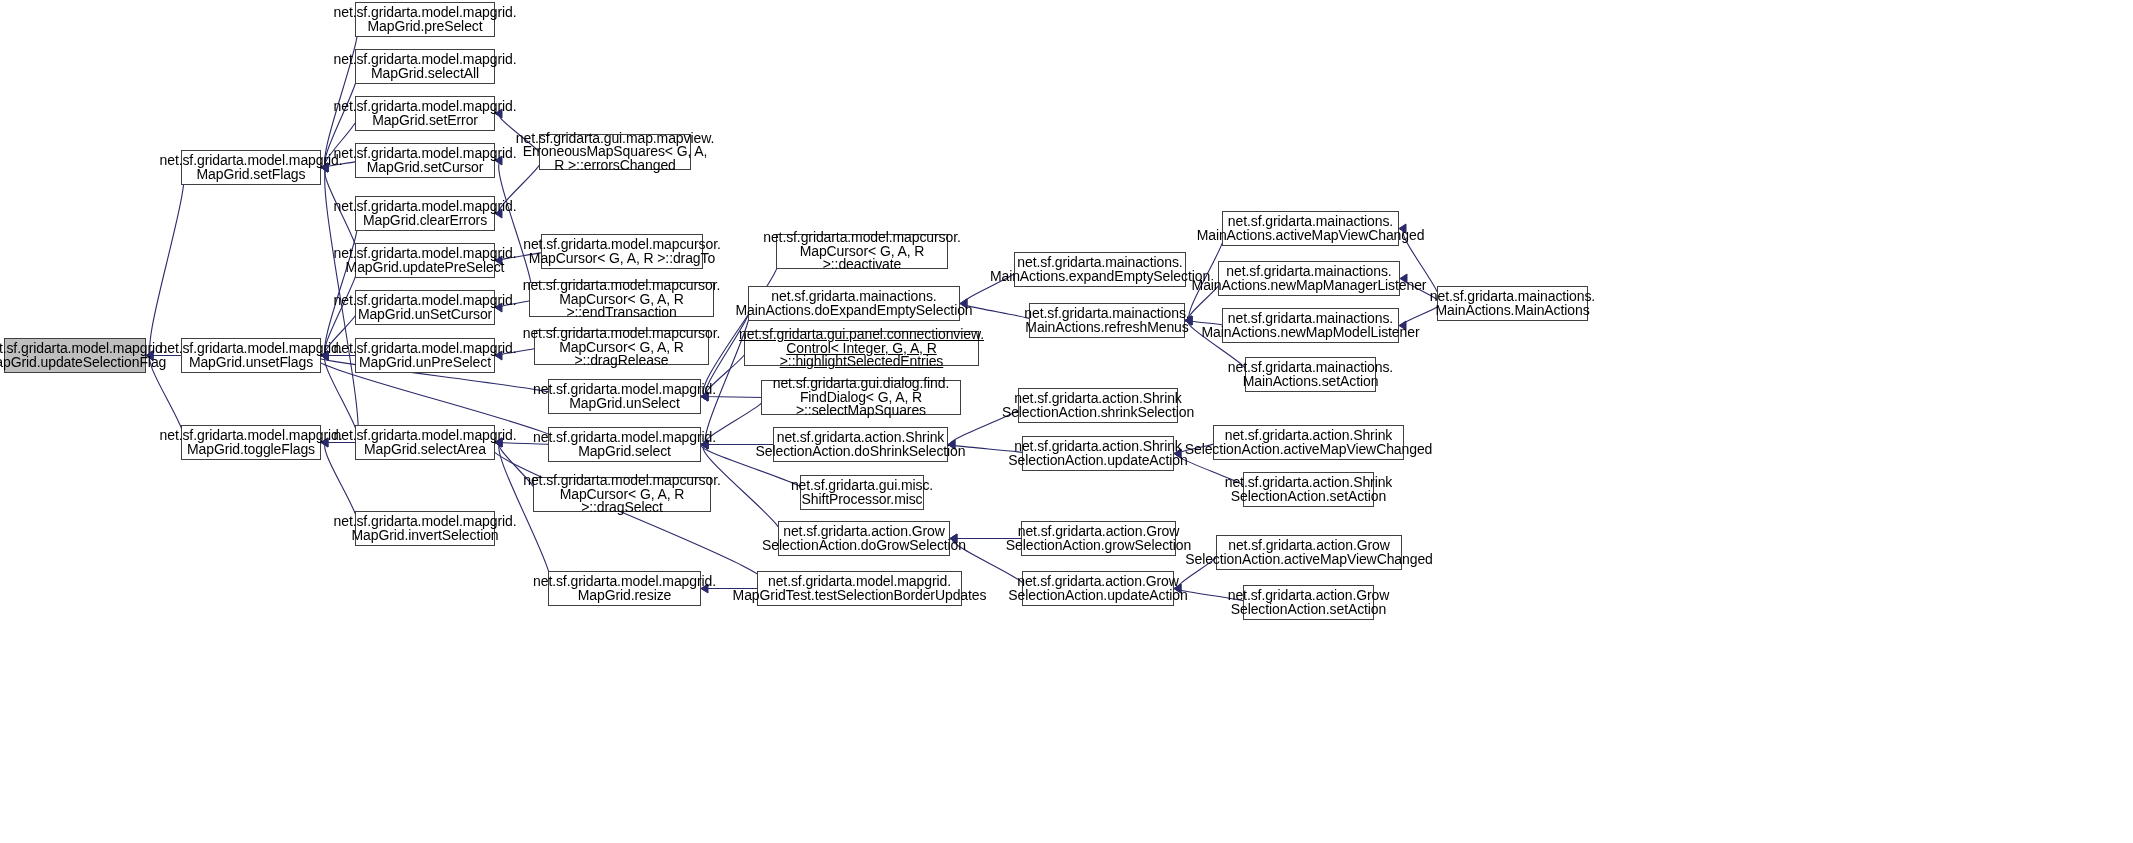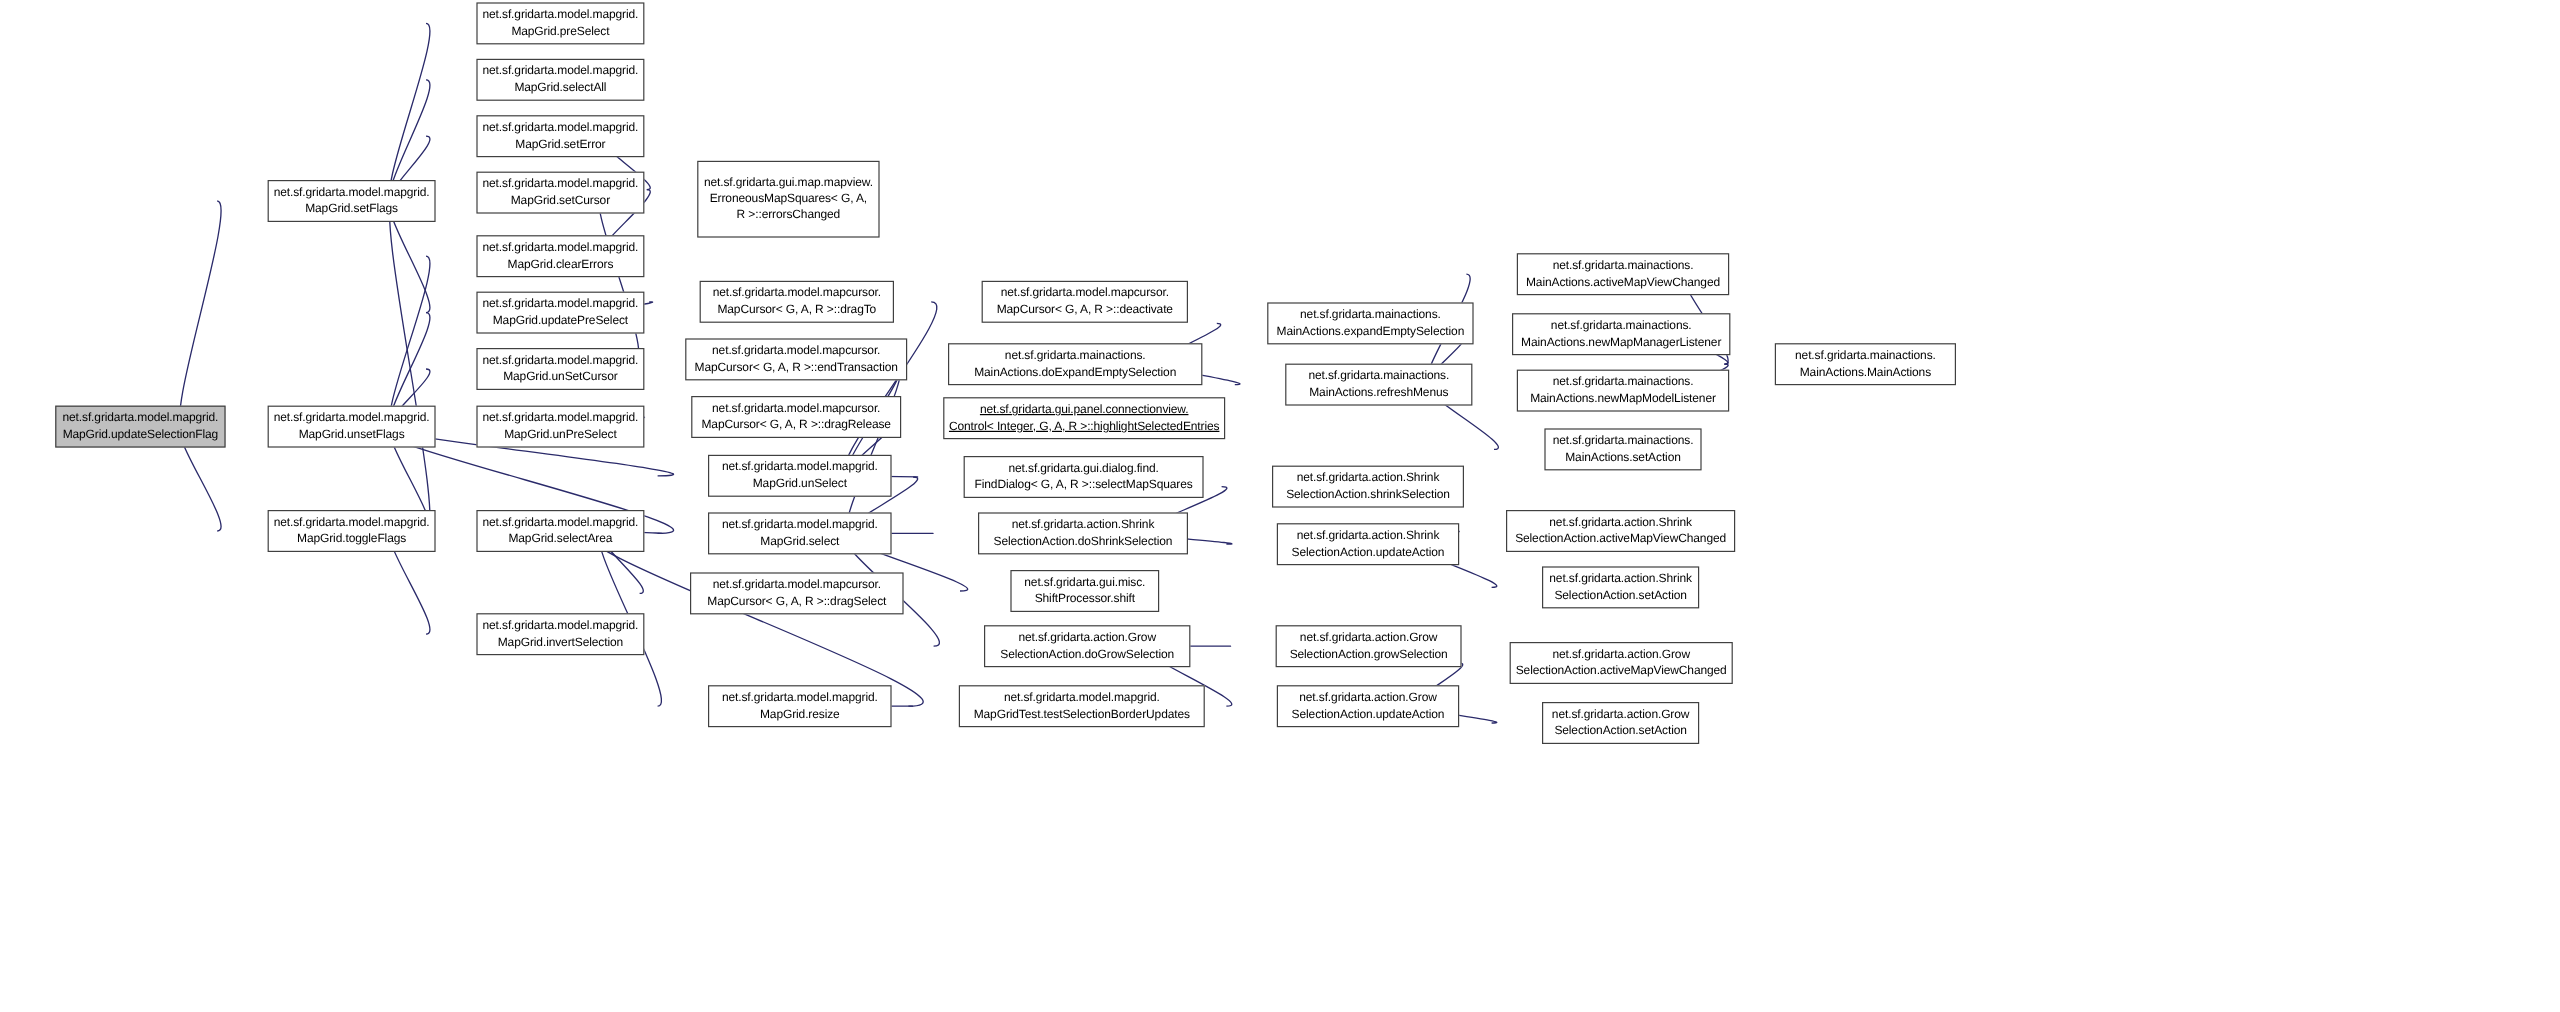--- a/index.html
+++ b/index.html
@@ -15,27 +15,26 @@
   .node{
     position:absolute;
     box-sizing:border-box;
     border:1px solid #404040;
     background:#ffffff;
     color:#000000;
     display:flex;
     align-items:center;
     justify-content:center;
     text-align:center;
-    font-size:10px;
+    font-size:14px;
     line-height:13.5px;
     letter-spacing:-0.1px;
     padding:1px 3px;
     white-space:pre-line;
     z-index:2;
-    margin-left:42px;
   }
   .node.highlight{
     background:#bfbfbf;
     border-color:#404040;
   }
   #edges{
     position:absolute;
     left:0;top:0;
     width:2133px;
     height:843px;
@@ -191,21 +190,21 @@
       <div class="node" style="left: 355px; top: 243px; width: 140px; height: 35px;">net.sf.gridarta.model.mapgrid.
 MapGrid.updatePreSelect</div>
       <div class="node" style="left: 355px; top: 290px; width: 140px; height: 35px;">net.sf.gridarta.model.mapgrid.
 MapGrid.unSetCursor</div>
       <div class="node" style="left: 355px; top: 338px; width: 140px; height: 35px;">net.sf.gridarta.model.mapgrid.
 MapGrid.unPreSelect</div>
       <div class="node" style="left: 355px; top: 425px; width: 140px; height: 35px;">net.sf.gridarta.model.mapgrid.
 MapGrid.selectArea</div>
       <div class="node" style="left: 355px; top: 511px; width: 140px; height: 35px;">net.sf.gridarta.model.mapgrid.
 MapGrid.invertSelection</div>
-      <div class="node" style="left: 539px; top: 134px; width: 152px; height: 64px;">net.sf.gridarta.gui.map.mapview.
+      <div class="node" style="left: 539px; top: 134px; width: 152px; height: 36px;">net.sf.gridarta.gui.map.mapview.
 ErroneousMapSquares&lt; G, A,
 R &gt;::errorsChanged</div>
       <div class="node" style="left: 541px; top: 234px; width: 162px; height: 35px;">net.sf.gridarta.model.mapcursor.
 MapCursor&lt; G, A, R &gt;::dragTo</div>
       <div class="node" style="left: 529px; top: 282px; width: 185px; height: 35px;">net.sf.gridarta.model.mapcursor.
 MapCursor&lt; G, A, R &gt;::endTransaction</div>
       <div class="node" style="left: 534px; top: 330px; width: 175px; height: 35px;">net.sf.gridarta.model.mapcursor.
 MapCursor&lt; G, A, R &gt;::dragRelease</div>
       <div class="node" style="left: 548px; top: 379px; width: 153px; height: 35px;">net.sf.gridarta.model.mapgrid.
 MapGrid.unSelect</div>
@@ -219,21 +218,21 @@
 MapCursor&lt; G, A, R &gt;::deactivate</div>
       <div class="node" style="left: 748px; top: 286px; width: 212px; height: 35px;">net.sf.gridarta.mainactions.
 MainActions.doExpandEmptySelection</div>
       <div class="node" style="left: 744px; top: 331px; width: 235px; height: 35px; text-decoration: underline;">net.sf.gridarta.gui.panel.connectionview.
 Control&lt; Integer, G, A, R &gt;::highlightSelectedEntries</div>
       <div class="node" style="left: 761px; top: 380px; width: 200px; height: 35px;">net.sf.gridarta.gui.dialog.find.
 FindDialog&lt; G, A, R &gt;::selectMapSquares</div>
       <div class="node" style="left: 773px; top: 427px; width: 175px; height: 35px;">net.sf.gridarta.action.Shrink
 SelectionAction.doShrinkSelection</div>
       <div class="node" style="left: 800px; top: 475px; width: 124px; height: 35px;">net.sf.gridarta.gui.misc.
-ShiftProcessor.shift</div>
+ShiftProcessor.misc</div>
       <div class="node" style="left: 778px; top: 521px; width: 172px; height: 35px;">net.sf.gridarta.action.Grow
 SelectionAction.doGrowSelection</div>
       <div class="node" style="left: 757px; top: 571px; width: 205px; height: 35px;">net.sf.gridarta.model.mapgrid.
 MapGridTest.testSelectionBorderUpdates</div>
       <div class="node" style="left: 1014px; top: 252px; width: 172px; height: 35px;">net.sf.gridarta.mainactions.
 MainActions.expandEmptySelection</div>
       <div class="node" style="left: 1029px; top: 303px; width: 156px; height: 35px;">net.sf.gridarta.mainactions.
 MainActions.refreshMenus</div>
       <div class="node" style="left: 1018px; top: 388px; width: 160px; height: 35px;">net.sf.gridarta.action.Shrink
 SelectionAction.shrinkSelection</div>

